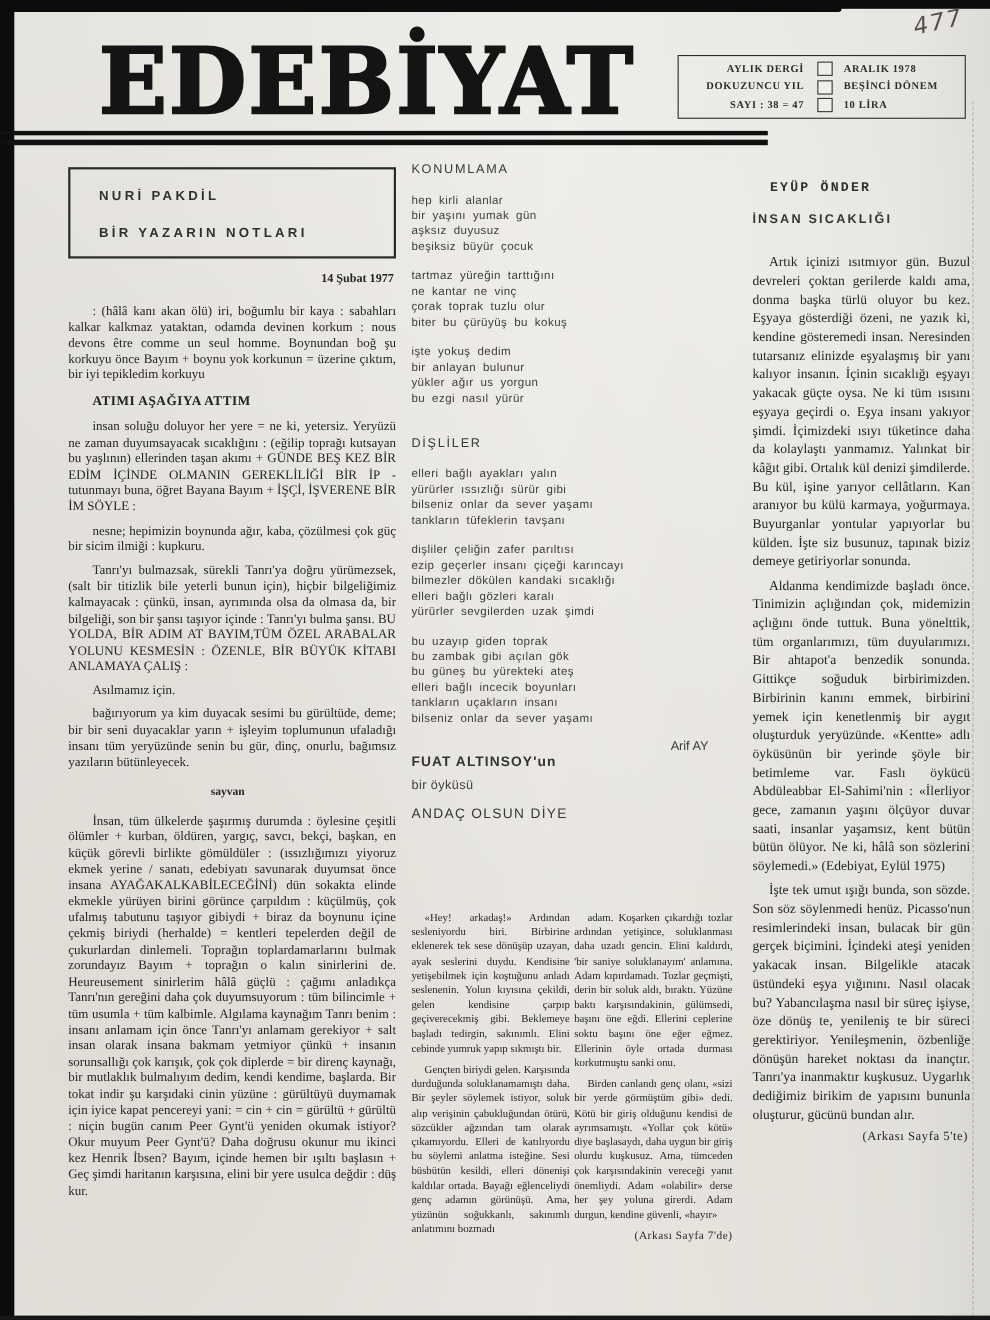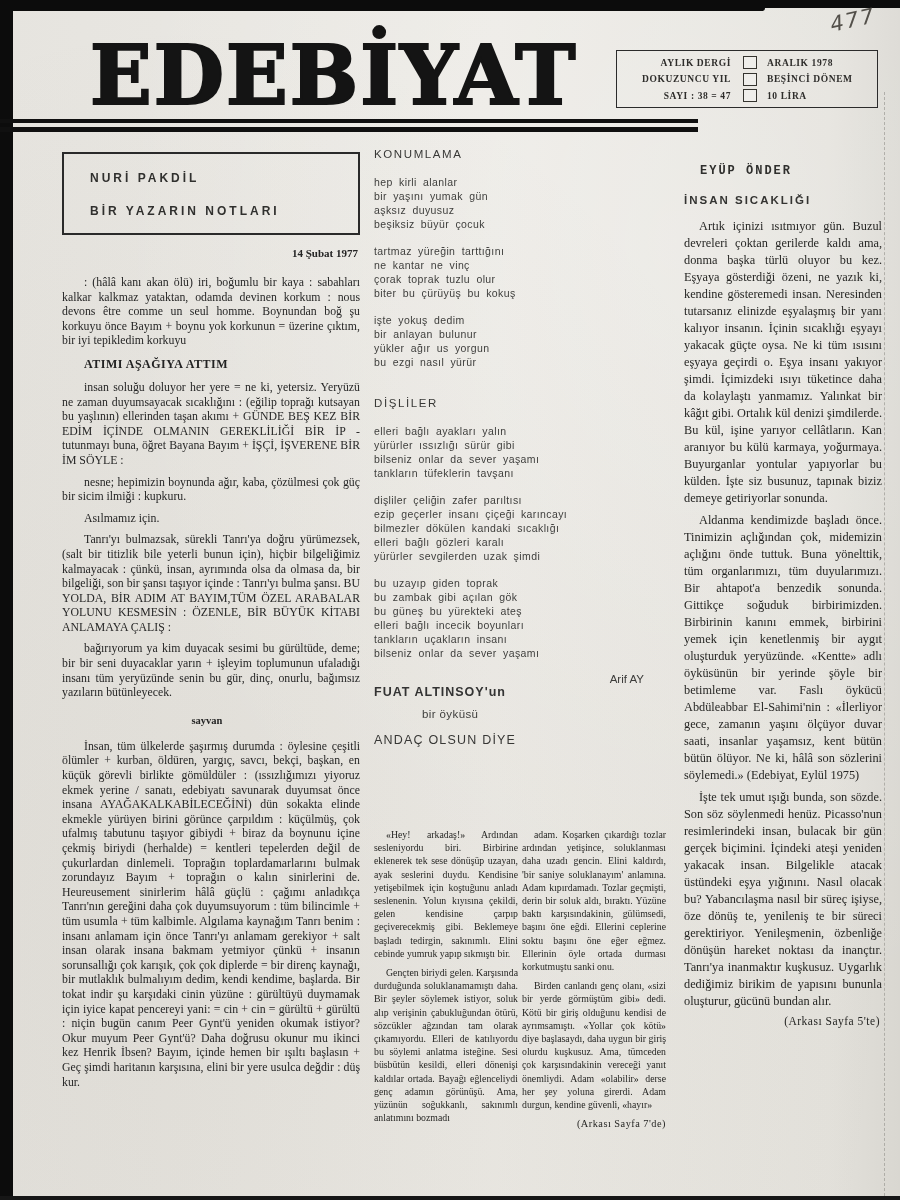--- a/index.html
+++ b/index.html
@@ -68,37 +68,37 @@
   
   .col-mid { position:absolute; left:374px; top:148px; width:292px;
     font-family:"Liberation Sans", sans-serif; color:#3e3e3c; }
   .poem-title { font-size:11.5px; letter-spacing:1.6px; margin:0 0 15px 0; color:#39393б; color:#393937; }
   .poem-title.second { margin-top:28px; }
   .stanza { white-space:pre-line; font-size:10.5px; line-height:14px; letter-spacing:.4px;
     word-spacing:3px; margin:0 0 13px 0; }
   .poet-sig { text-align:right; padding-right:22px; font-size:11.5px; margin-top:12px; color:#3c3c3a; }
 
   .story-author { font-weight:bold; font-size:12.5px; letter-spacing:1px; color:#333; }
-  .story-kind   { font-size:11.5px; margin-top:9px; letter-spacing:.4px;margin-left:48px; }
+  .story-kind   { font-size:11.5px; margin-top:9px; letter-spacing:.4px; }
   .story-title  { font-size:12.5px; letter-spacing:1.2px; margin-top:13px; color:#373735; }
 
   .story-col { position:absolute; top:828px; width:144px; font-family:Liberation Serif, serif;
     font-size:9.8px; line-height:13.2px; text-align:justify; color:#262624; }
   .story-col p { margin:0 0 6px 0; text-indent:12px; }
   .sc1 { left:374px; }
   .sc2 { left:522px; }
   .cont-line { text-align:right; font-size:10.3px; margin-top:1px; letter-spacing:.5px; }
 
   
   .col-right { position:absolute; left:684px; top:148px; width:198px; }
   .r-author { font-family:Liberation Mono, monospace; font-weight:bold; font-size:12px;
     letter-spacing:2px; color:#2f2f2d; margin:16px; }
   .r-title  { font-family:"Liberation Sans", sans-serif; font-size:11.5px; letter-spacing:2px;
     color:#343432; margin:12px 0 0 0; }
-  .col-right .body { margin-top:12px; }
+  .col-right .body { margin-top:24px; }
   .col-right .body p { margin:0 0 5px 0; text-indent:15px; text-align:justify;
     font-size:12.3px; line-height:17px; color:#262624; }
   .cont-line-r { text-align:right; font-size:11.5px; padding-right:2px; margin-top:2px;
     font-family:"Liberation Serif", serif; color:#262624; letter-spacing:.5px; }
 </style>
 </head>
 <body>
 
 <div class="page">
 
@@ -137,22 +137,22 @@
     <div class="author-box">
       <div>NURİ PAKDİL</div>
       <div class="t2">BİR YAZARIN NOTLARI</div>
     </div>
     <div class="date-line">14 Şubat 1977</div>
     <div class="body">
       <p>: (hâlâ kanı akan ölü) iri, boğumlu bir kaya : sabahları kalkar kalkmaz yataktan, odamda devinen korkum : nous devons être comme un seul homme. Boynundan boğ şu korkuyu önce Bayım + boynu yok korkunun = üzerine çıktım, bir iyi tepikledim korkuyu</p>
       <h3 class="subhead">ATIMI AŞAĞIYA ATTIM</h3>
       <p>insan soluğu doluyor her yere = ne ki, yetersiz. Yeryüzü ne zaman duyumsayacak sıcaklığını : (eğilip toprağı kutsayan bu yaşlının) ellerinden taşan akımı + GÜNDE BEŞ KEZ BİR EDİM İÇİNDE OLMANIN GEREKLİLİĞİ BİR İP - tutunmayı buna, öğret Bayana Bayım + İŞÇİ, İŞVERENE BİR İM SÖYLE :</p>
       <p>nesne; hepimizin boynunda ağır, kaba, çözülmesi çok güç bir sicim ilmiği : kupkuru.</p>
+      <p>Tanrı'yı bulmazsak, sürekli Tanrı'ya doğru yürümezsek, (salt bir titizlik bile yeterli bunun için), hiçbir bilgeliğimiz kalmayacak : çünkü, insan, ayrımında olsa da olmasa da, bir bilgeliği, son bir şansı taşıyor içinde : Tanrı'yı bulma şansı. BU YOLDA, BİR ADIM AT BAYIM,TÜM ÖZEL ARABALAR YOLUNU KESMESİN : ÖZENLE, BİR BÜYÜK KİTABI ANLAMAYA ÇALIŞ :</p>
       <p>Asılmamız için.</p>
-      <p>Tanrı'yı bulmazsak, sürekli Tanrı'ya doğru yürümezsek, (salt bir titizlik bile yeterli bunun için), hiçbir bilgeliğimiz kalmayacak : çünkü, insan, ayrımında olsa da olmasa da, bir bilgeliği, son bir şansı taşıyor içinde : Tanrı'yı bulma şansı. BU YOLDA, BİR ADIM AT BAYIM,TÜM ÖZEL ARABALAR YOLUNU KESMESİN : ÖZENLE, BİR BÜYÜK KİTABI ANLAMAYA ÇALIŞ :</p>
       <p>bağırıyorum ya kim duyacak sesimi bu gürültüde, deme; bir bir seni duyacaklar yarın + işleyim toplumunun ufaladığı insanı tüm yeryüzünde senin bu gür, dinç, onurlu, bağımsız yazıların bütünleyecek.</p>
       <div class="sig">sayvan</div>
       <p>İnsan, tüm ülkelerde şaşırmış durumda : öylesine çeşitli ölümler + kurban, öldüren, yargıç, savcı, bekçi, başkan, en küçük görevli birlikte gömüldüler : (ıssızlığımızı yiyoruz ekmek yerine / sanatı, edebiyatı savunarak duyumsat önce insana AYAĞAKALKABİLECEĞİNİ) dün sokakta elinde ekmekle yürüyen birini görünce çarpıldım : küçülmüş, çok ufalmış tabutunu taşıyor gibiydi + biraz da boynunu içine çekmiş biriydi (herhalde) = kentleri tepelerden değil de çukurlardan dinlemeli. Toprağın toplardamarlarını bulmak zorundayız Bayım + toprağın o kalın sinirlerini de. Heureusement sinirlerim hâlâ güçlü : çağımı anladıkça Tanrı'nın gereğini daha çok duyumsuyorum : tüm bilincimle + tüm usumla + tüm kalbimle. Algılama kaynağım Tanrı benim : insanı anlamam için önce Tanrı'yı anlamam gerekiyor + salt insan olarak insana bakmam yetmiyor çünkü + insanın sorunsallığı çok karışık, çok çok diplerde = bir direnç kaynağı, bir mutlaklık bulmalıyım dedim, kendi kendime, başlarda. Bir tokat indir şu karşıdaki cinin yüzüne : gürültüyü duymamak için iyice kapat pencereyi yani: = cin + cin = gürültü + gürültü : niçin bugün canım Peer Gynt'ü yeniden okumak istiyor? Okur muyum Peer Gynt'ü? Daha doğrusu okunur mu ikinci kez Henrik İbsen? Bayım, içinde hemen bir ışıltı başlasın + Geç şimdi haritanın karşısına, elini bir yere usulca değdir : düş kur.</p>
     </div>
   </section>
 
   <section class="col-mid">
     <div class="poem-title">KONUMLAMA</div>
     <div class="stanza">hep kirli alanlar
 bir yaşını yumak gün

